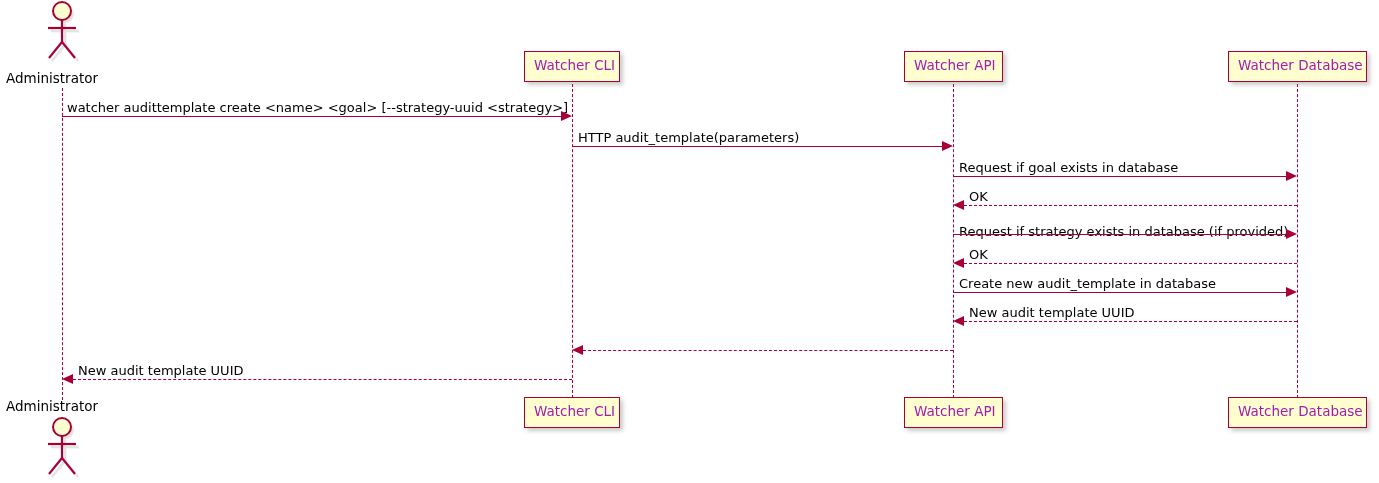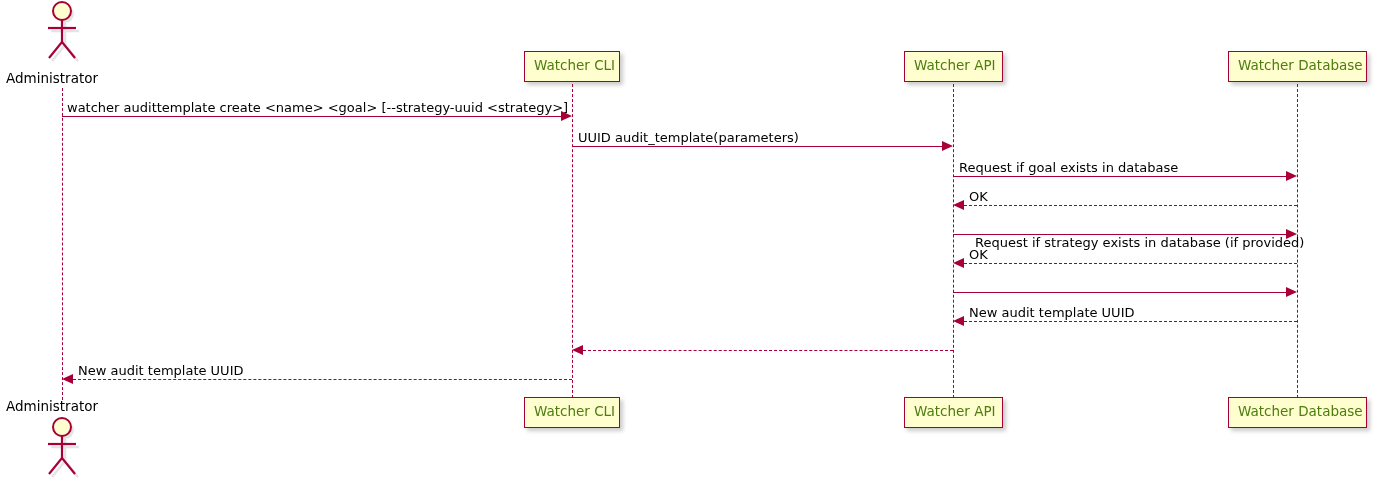--- a/index.html
+++ b/index.html
@@ -20,21 +20,21 @@
   }
   .lifeline {
     position: absolute;
     width: 0;
     border-left: 1px dashed #A80036;
   }
   .pbox {
     position: absolute;
     background: #FEFECE;
     border: 1.5px solid #A80036;
-    color: #4d7c0f;
+    color: #a21caf;
     font-size: 13.5px;
     line-height: 1;
     padding: 7px 9px 8px 9px;
     box-sizing: border-box;
     white-space: nowrap;
     box-shadow: 3px 3px 4px rgba(100,100,100,0.33);
     text-align: center;
   }
   .actor-label {
     position: absolute;
@@ -127,40 +127,41 @@
   <div class="pbox" style="left:1228px; top:51px; width:139px; height:31px;">Watcher Database</div>
 
   <div class="pbox" style="left:524px; top:397px; width:96px; height:31px;">Watcher CLI</div>
   <div class="pbox" style="left:904px; top:397px; width:99px; height:31px;">Watcher API</div>
   <div class="pbox" style="left:1228px; top:397px; width:139px; height:31px;">Watcher Database</div>
 
   <div class="msg-label" style="left:67px; top:101px;text-align:right;">watcher audittemplate create &lt;name&gt; &lt;goal&gt; [--strategy-uuid &lt;strategy&gt;]</div>
   <div class="msg-line" style="left:62px; top:116px; width:499px;"></div>
   <div class="arrowhead right" style="left:561px; top:111px;"></div>
 
-  <div class="msg-label" style="left:578px; top:131px;">UUID audit_template(parameters)</div>
+  <div class="msg-label" style="left:578px; top:131px;">HTTP audit_template(parameters)</div>
   <div class="msg-line" style="left:572px; top:146px; width:370px;"></div>
   <div class="arrowhead right" style="left:942px; top:141px;"></div>
 
   <div class="msg-label" style="left:959px; top:161px;">Request if goal exists in database</div>
   <div class="msg-line" style="left:953px; top:176px; width:333px;"></div>
   <div class="arrowhead right" style="left:1286px; top:171px;"></div>
 
   <div class="msg-label" style="left:969px; top:190px;">OK</div>
   <div class="msg-line dashed" style="left:964px; top:205px; width:333px;"></div>
   <div class="arrowhead left" style="left:953px; top:200px;"></div>
 
-  <div class="msg-label" style="left:959px; top:236px;margin-left:16px;">Request if strategy exists in database (if provided)</div>
+  <div class="msg-label" style="left:959px; top:225px;">Request if strategy exists in database (if provided)</div>
   <div class="msg-line" style="left:953px; top:234px; width:333px;"></div>
   <div class="arrowhead right" style="left:1286px; top:229px;"></div>
 
   <div class="msg-label" style="left:969px; top:248px;">OK</div>
   <div class="msg-line dashed" style="left:964px; top:263px; width:333px;"></div>
   <div class="arrowhead left" style="left:953px; top:258px;"></div>
 
+  <div class="msg-label" style="left:959px; top:277px;">Create new audit_template in database</div>
   <div class="msg-line" style="left:953px; top:292px; width:333px;"></div>
   <div class="arrowhead right" style="left:1286px; top:287px;"></div>
 
   <div class="msg-label" style="left:969px; top:306px;">New audit template UUID</div>
   <div class="msg-line dashed" style="left:964px; top:321px; width:333px;"></div>
   <div class="arrowhead left" style="left:953px; top:316px;"></div>
 
   <div class="msg-line dashed" style="left:583px; top:350px; width:370px;"></div>
   <div class="arrowhead left" style="left:572px; top:345px;"></div>
 

